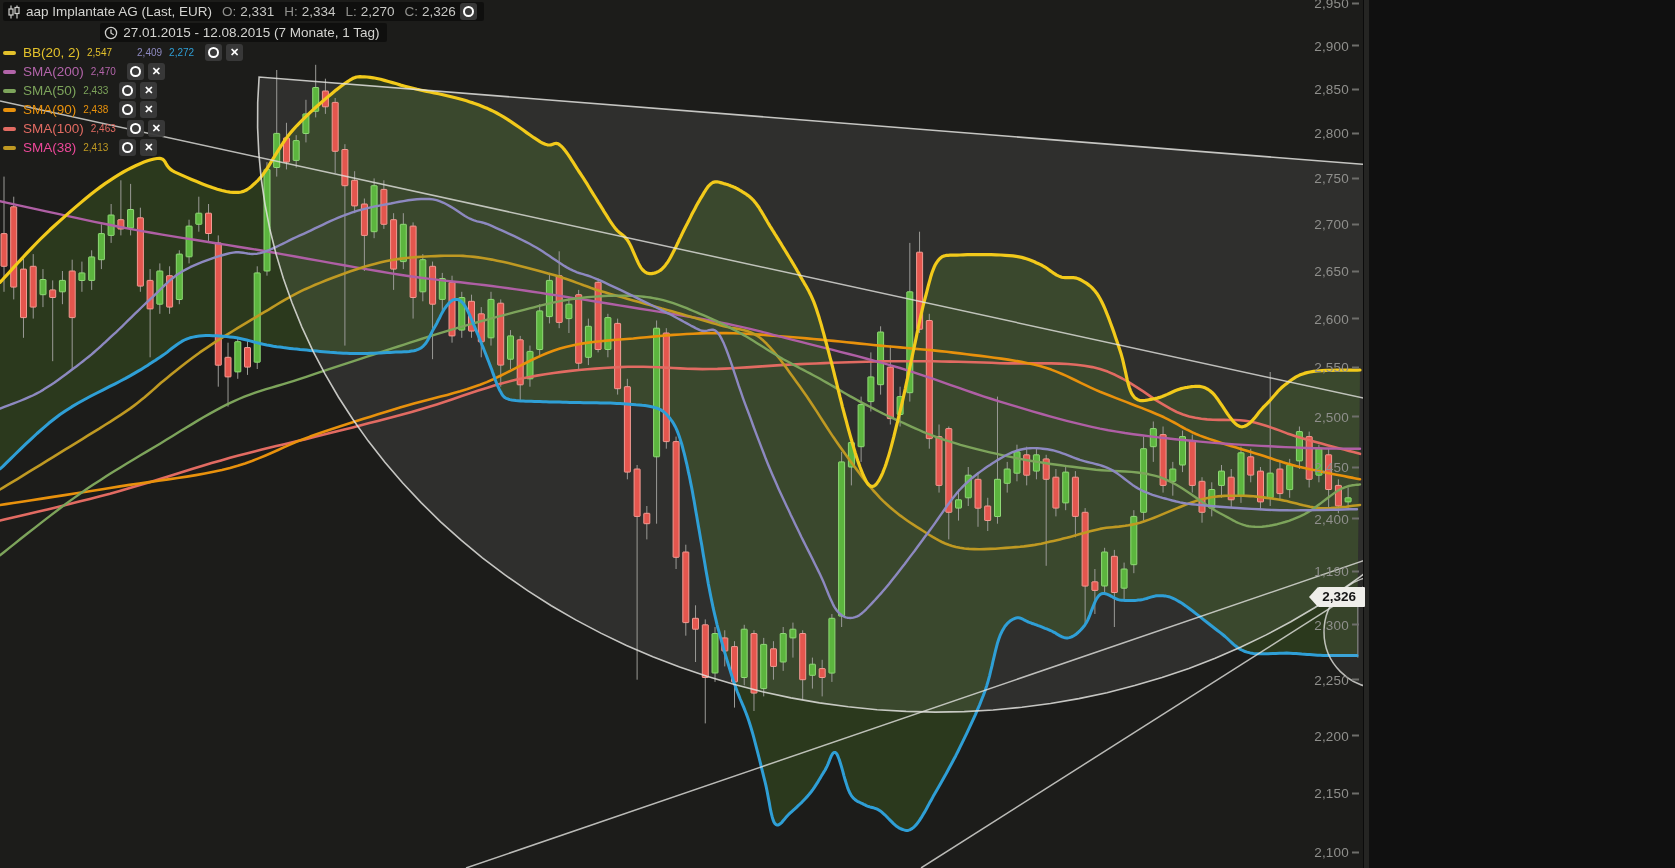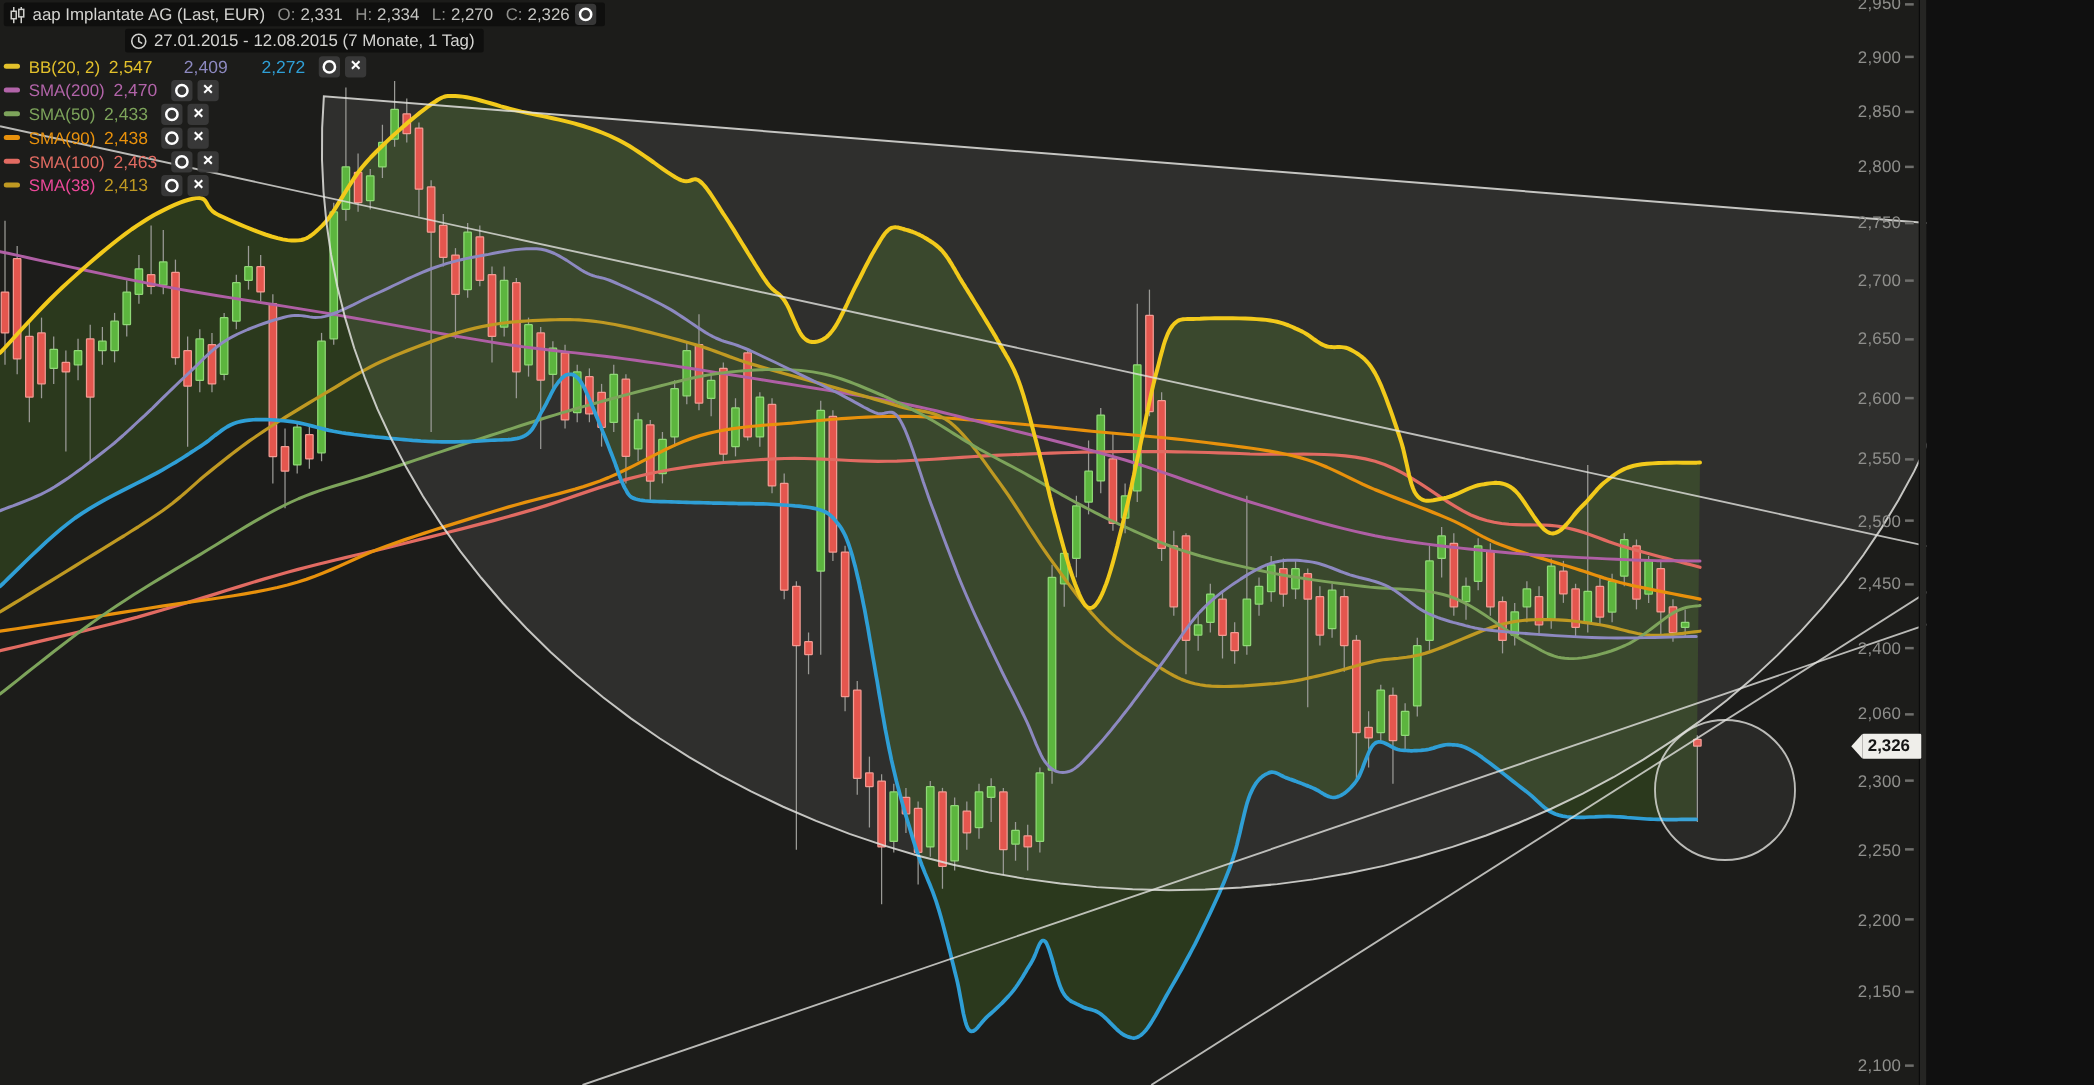--- a/index.html
+++ b/index.html
@@ -1,16 +1,16 @@
 <!DOCTYPE html>
 <html><head>
 <meta charset="utf-8">
 <style>
   html,body{margin:0;padding:0;background:#101010;}
-  #app{position:relative;width:1541px;height:868px;background:#1c1c1a;overflow:hidden;
+  #app{position:relative;width:1369px;height:868px;background:#1c1c1a;overflow:hidden;
        font-family:"Liberation Sans",sans-serif;-webkit-font-smoothing:antialiased;}
   #chart{position:absolute;left:0;top:0;}
   
   #axis{position:absolute;right:0;top:0;width:70px;height:868px;}
   #axis-strip{position:absolute;right:0;top:0;width:5px;height:868px;background:#252523;border-left:1px solid #0b0b0b;}
   .tick{position:absolute;right:10px;display:flex;align-items:center;gap:3px;transform:translateY(-50%);}
   .tick .lbl{color:#8f8f8c;font-size:13.5px;letter-spacing:.2px;}
   .tick .dash{width:7px;height:2px;background:#6e6e6b;}
   #price-tag{position:absolute;display:flex;align-items:center;transform:translateY(-50%);}
   #price-tag .arrow{width:0;height:0;border-top:10px solid transparent;border-bottom:10px solid transparent;border-right:9px solid #efeeea;}
@@ -18,21 +18,21 @@
                   padding:2px 9px 2px 4px;border-radius:1px;line-height:16px;}
   
   #legend{position:absolute;left:3px;top:2px;text-align:center;}
   .lrow{display:flex;align-items:center;height:17px;margin-bottom:2px;white-space:nowrap;}
   .chipbg{background:rgba(8,8,8,.62);border-radius:2px;padding:1px 7px 1px 3px;}
   .t-title{color:#d4d4d1;font-size:13.5px;margin-left:5px;}
   .okey{color:#90908d;font-size:13.5px;margin-left:10px;}
   .oval{color:#c6c6c3;font-size:13.5px;margin-left:4px;}
   .ind-dash{width:13px;height:4px;border-radius:2px;margin-right:7px;flex:0 0 auto;}
   .ind-name{font-size:13.5px;margin-right:7px;}
-  .ind-val{font-size:14px;margin-right:7px;}
+  .ind-val{font-size:10px;margin-right:7px;}
   .btn{width:17px;height:17px;border-radius:3px;background:rgba(58,58,58,.95);margin-left:4px;
        display:inline-flex;align-items:center;justify-content:center;cursor:pointer;flex:0 0 auto;}
   .eye{width:7px;height:7px;border:2.2px solid #fff;border-radius:50%;}
   .xg{color:#fff;font-size:11px;font-weight:bold;line-height:1;}
   .icn{display:inline-flex;align-items:center;justify-content:center;width:15px;height:15px;flex:0 0 auto;}
 </style>
 </head>
 <body>
 
 <div id="app">
@@ -384,21 +384,21 @@
         </div>
         <div class="tick" style="top: 467px;">
           <span class="lbl">2,450</span>
           <span class="dash"></span>
         </div>
         <div class="tick" style="top: 518.5px;">
           <span class="lbl">2,400</span>
           <span class="dash"></span>
         </div>
         <div class="tick" style="top: 571.1px;">
-          <span class="lbl">2,060</span>
+          <span class="lbl">1,190</span>
           <span class="dash"></span>
         </div>
         <div class="tick" style="top: 624.8px;">
           <span class="lbl">2,300</span>
           <span class="dash"></span>
         </div>
         <div class="tick" style="top: 679.7px;">
           <span class="lbl">2,250</span>
           <span class="dash"></span>
         </div>
@@ -454,21 +454,21 @@
         </svg>
       </span>
       <span class="t-title">27.01.2015 - 12.08.2015 (7 Monate, 1 Tag)</span>
     </div>
 
     <div class="lrow">
       <span class="ind-dash" style="background: rgb(227, 193, 43);"></span>
       <span class="ind-name" style="color: rgb(227, 193, 43);">BB(20, 2)</span>
       <span class="ind-val" style="color: rgb(227, 193, 43);">2,547</span>
       <span class="ind-val" style="color: rgb(141, 137, 192); margin-left: 18px;">2,409</span>
-      <span class="ind-val" style="color: rgb(47, 159, 214); margin-left: 20px;">2,272</span>
+      <span class="ind-val" style="color: rgb(47, 159, 214);">2,272</span>
       <span class="btn">
           <span class="eye"></span>
         </span>
       <span class="btn">
           <span class="xg">✕</span>
         </span>
     </div>
 
     <div class="lrow">
       <span class="ind-dash" style="background: rgb(178, 100, 169);"></span>

